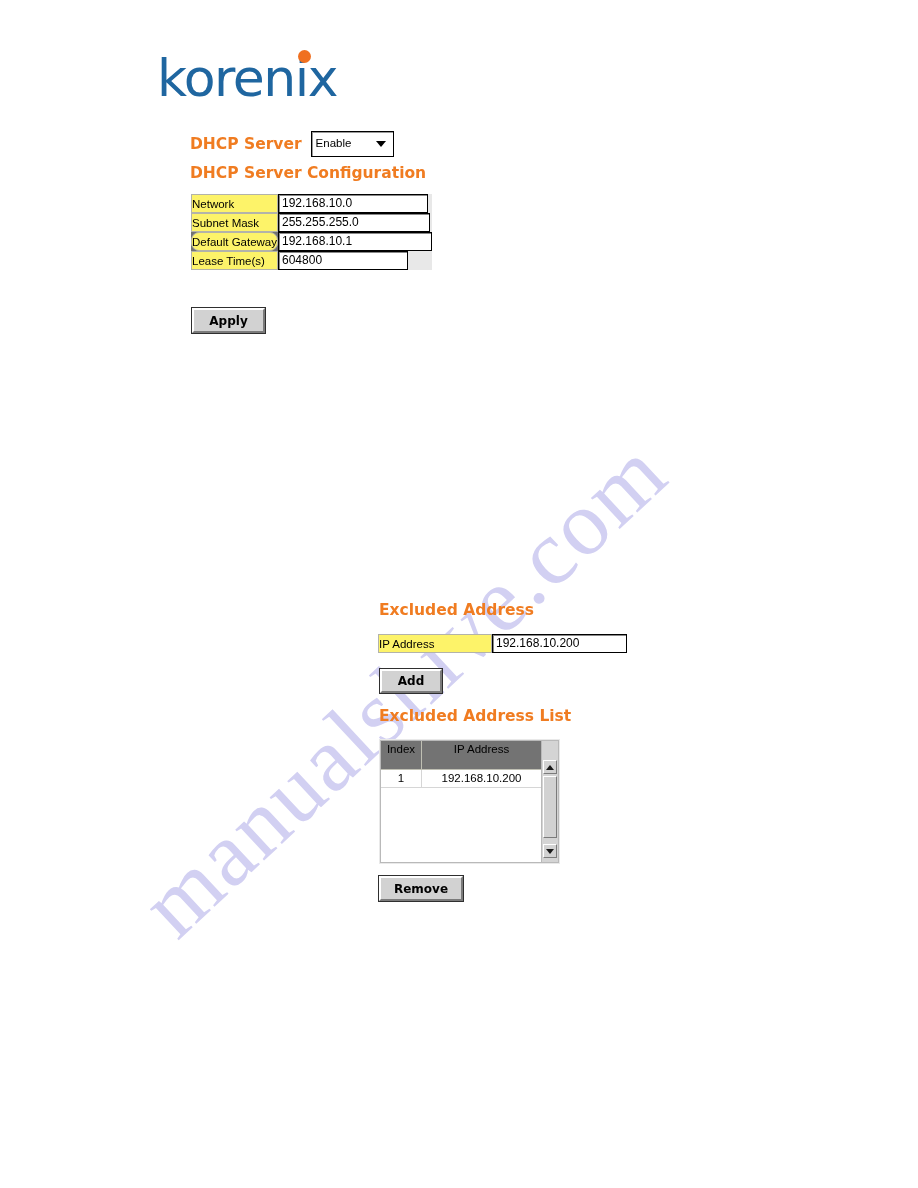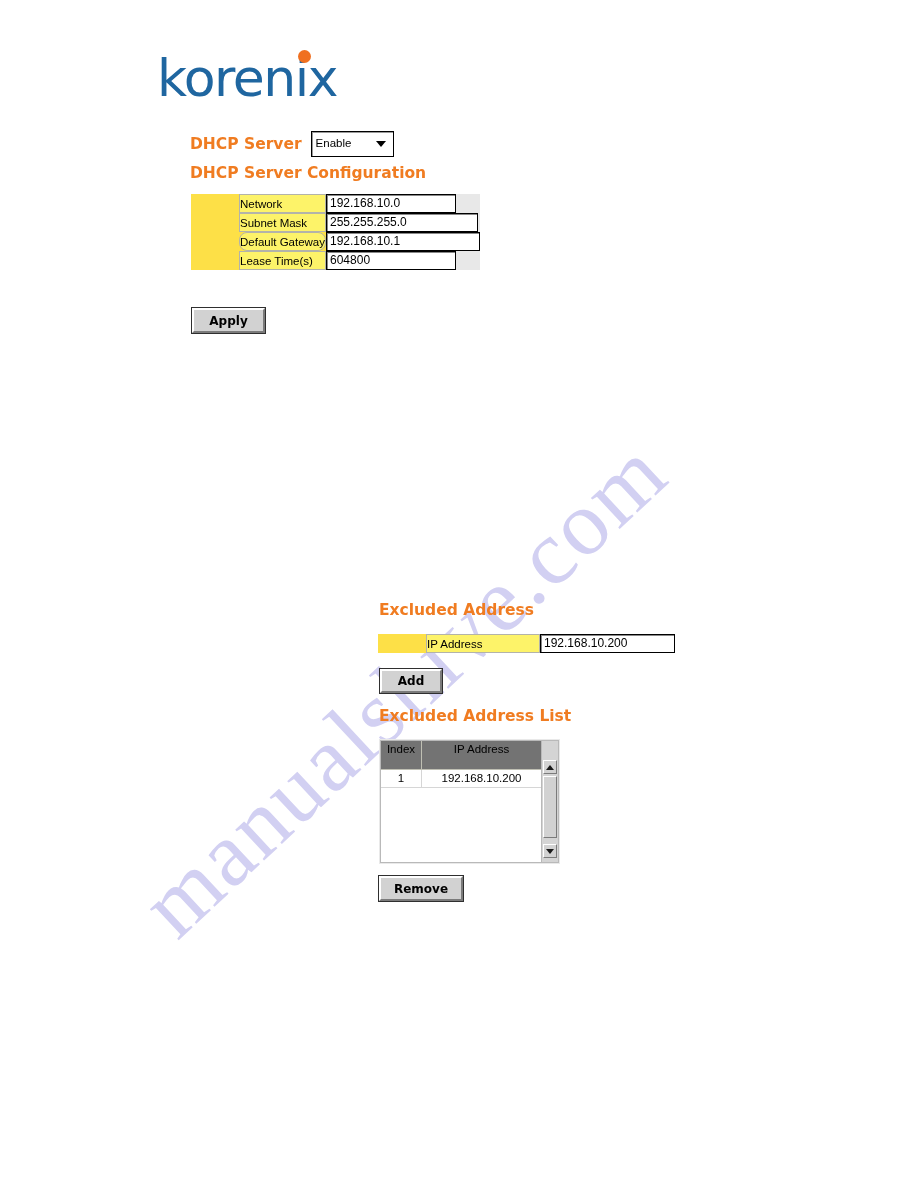--- a/index.html
+++ b/index.html
@@ -121,22 +121,21 @@
     margin-right: 5px;
   }
 
   #dhcp-config-title { position: absolute; left: 190px; top: 164px; }
 
   
   .cfg-table {
     position: absolute;
     border-collapse: separate;
     border-spacing: 0;
-    background: #fde047;
-    padding-left: 48px;
+    background: #737373;
   }
   .cfg-table td { padding: 0; }
 
   .lbl-cell {
     background: #fdf369;
     border: 1px solid #b3b3aa;
     font-size: 11.5px;
     color: #000;
     padding: 2px 6px 3px 7px;
     white-space: nowrap;
@@ -318,21 +317,21 @@
         </div>
       </div>
 
       <div id="dhcp-config-title" class="hdr">DHCP Server Configuration</div>
 
       <table class="cfg-table" id="cfg-table" style="left:191px; top:194px;">
         <tbody>
           <tr>
             <td class="lbl-cell" style="width:116px;">Network</td>
             <td class="fld-cell">
-              <div class="winput" style="width:130px;">192.168.10.0</div>
+              <div class="winput" style="width:150px;">192.168.10.0</div>
             </td>
           </tr>
           <tr>
             <td class="lbl-cell" style="width:116px;">Subnet Mask</td>
             <td class="fld-cell">
               <div class="winput" style="width:152px;">255.255.255.0</div>
             </td>
           </tr>
           <tr>
             <td class="lbl-cell" style="width:116px;border-radius:8px;">Default Gateway</td>

